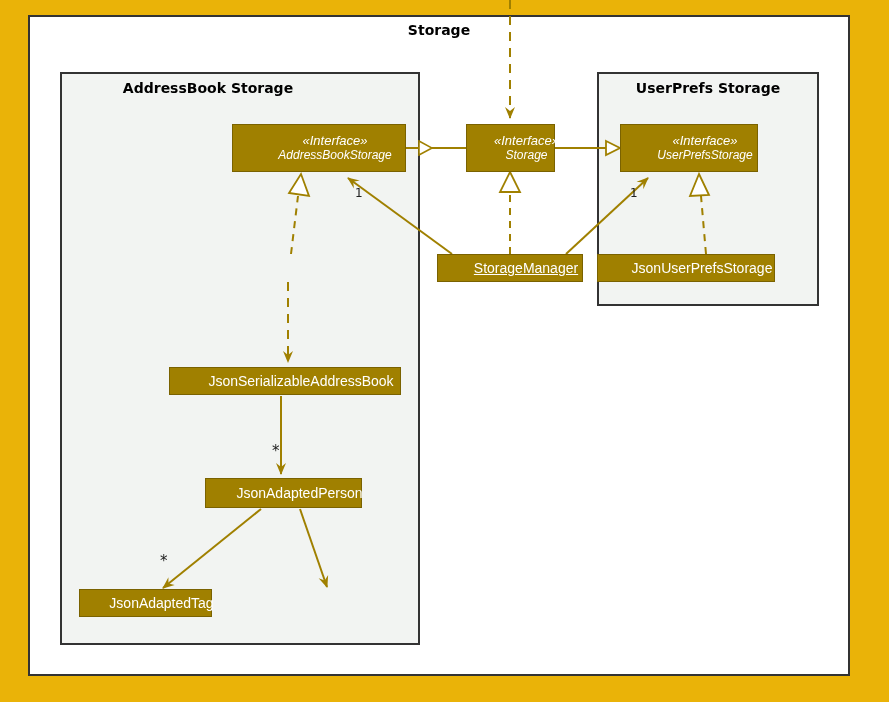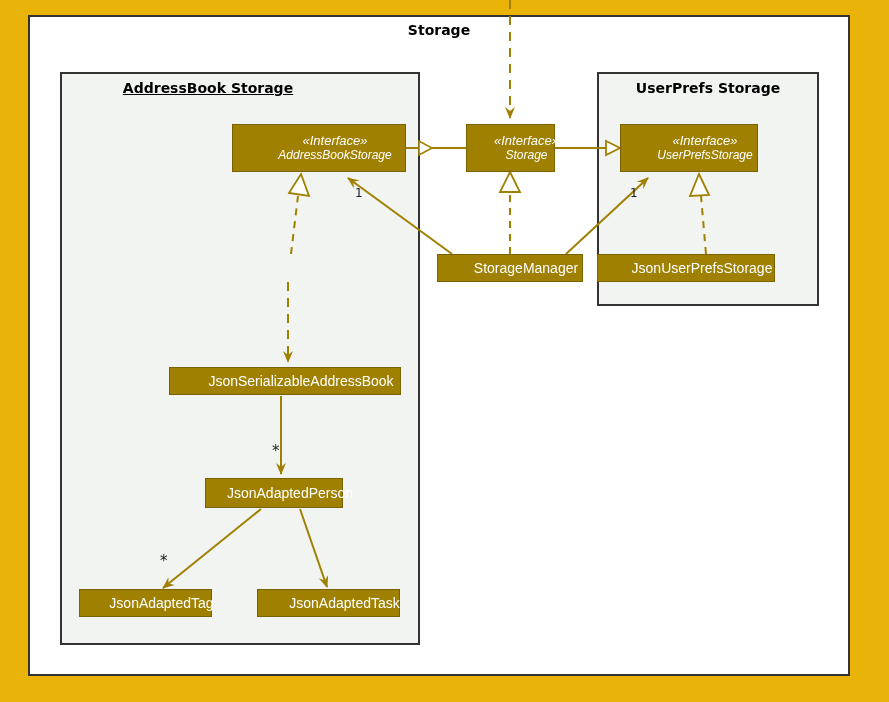--- a/index.html
+++ b/index.html
@@ -153,63 +153,60 @@
       <path d="M 261 509 L 163 588" fill="none" stroke="#A08000" stroke-width="2" marker-end="url(#openArrow)"></path>
     </g>
 
     <g>
       <path d="M 300 509 L 327 587" fill="none" stroke="#A08000" stroke-width="2" marker-end="url(#openArrow)"></path>
     </g>
   </svg>
 
   <div class="pkg-title" style="left:29px; top:22px; width:820px;">Storage</div>
 
-  <div class="pkg-title" style="left:61px; top:80px; width:294px;text-decoration:underline;">AddressBook Storage</div>
+  <div class="pkg-title" style="left:61px; top:80px; width:294px;">AddressBook Storage</div>
 
   <div class="pkg-title" style="left:598px; top:80px; width:220px;">UserPrefs Storage</div>
 
   <div class="uml-box" style="left:232px; top:124px; width:174px; height:48px;">
     <span class="stereo">«Interface»</span>
     <span class="iname">AddressBookStorage</span>
   </div>
 
   <div class="uml-box" style="left:466px; top:124px; width:89px; height:48px;">
     <span class="stereo">«Interface»</span>
     <span class="iname">Storage</span>
   </div>
 
   <div class="uml-box" style="left:620px; top:124px; width:138px; height:48px;">
     <span class="stereo">«Interface»</span>
     <span class="iname">UserPrefsStorage</span>
   </div>
 
 
-  <div class="uml-box" style="left:437px; top:254px; width:146px; height:28px;">
+  <div class="uml-box" style="left:437px; top:254px; width:146px; height:28px;text-decoration:underline;">
     <span class="cname">StorageManager</span>
   </div>
 
   <div class="uml-box" style="left:597px; top:254px; width:178px; height:28px;">
     <span class="cname">JsonUserPrefsStorage</span>
   </div>
 
   <div class="uml-box" style="left:169px; top:367px; width:232px; height:28px;">
     <span class="cname">JsonSerializableAddressBook</span>
   </div>
 
-  <div class="uml-box" style="left:205px; top:478px; width:138px; height:30px;">
+  <div class="uml-box" style="left:205px; top:478px; width:157px; height:30px;">
     <span class="cname">JsonAdaptedPerson</span>
   </div>
 
   <div class="uml-box" style="left:79px; top:589px; width:133px; height:28px;">
     <span class="cname">JsonAdaptedTag</span>
   </div>
 
-  <div class="uml-box" style="left:257px; top:589px; width:143px; height:28px;">
-    <span class="cname">JsonAdaptedTask</span>
-  </div>
 
   <div class="mult" style="left:355px; top:186px;">1</div>
 
   <div class="mult" style="left:630px; top:186px;">1</div>
 
   <div class="mult star" style="left:272px; top:444px;">*</div>
 
   <div class="mult star" style="left:160px; top:554px;">*</div>
 
 </div>

